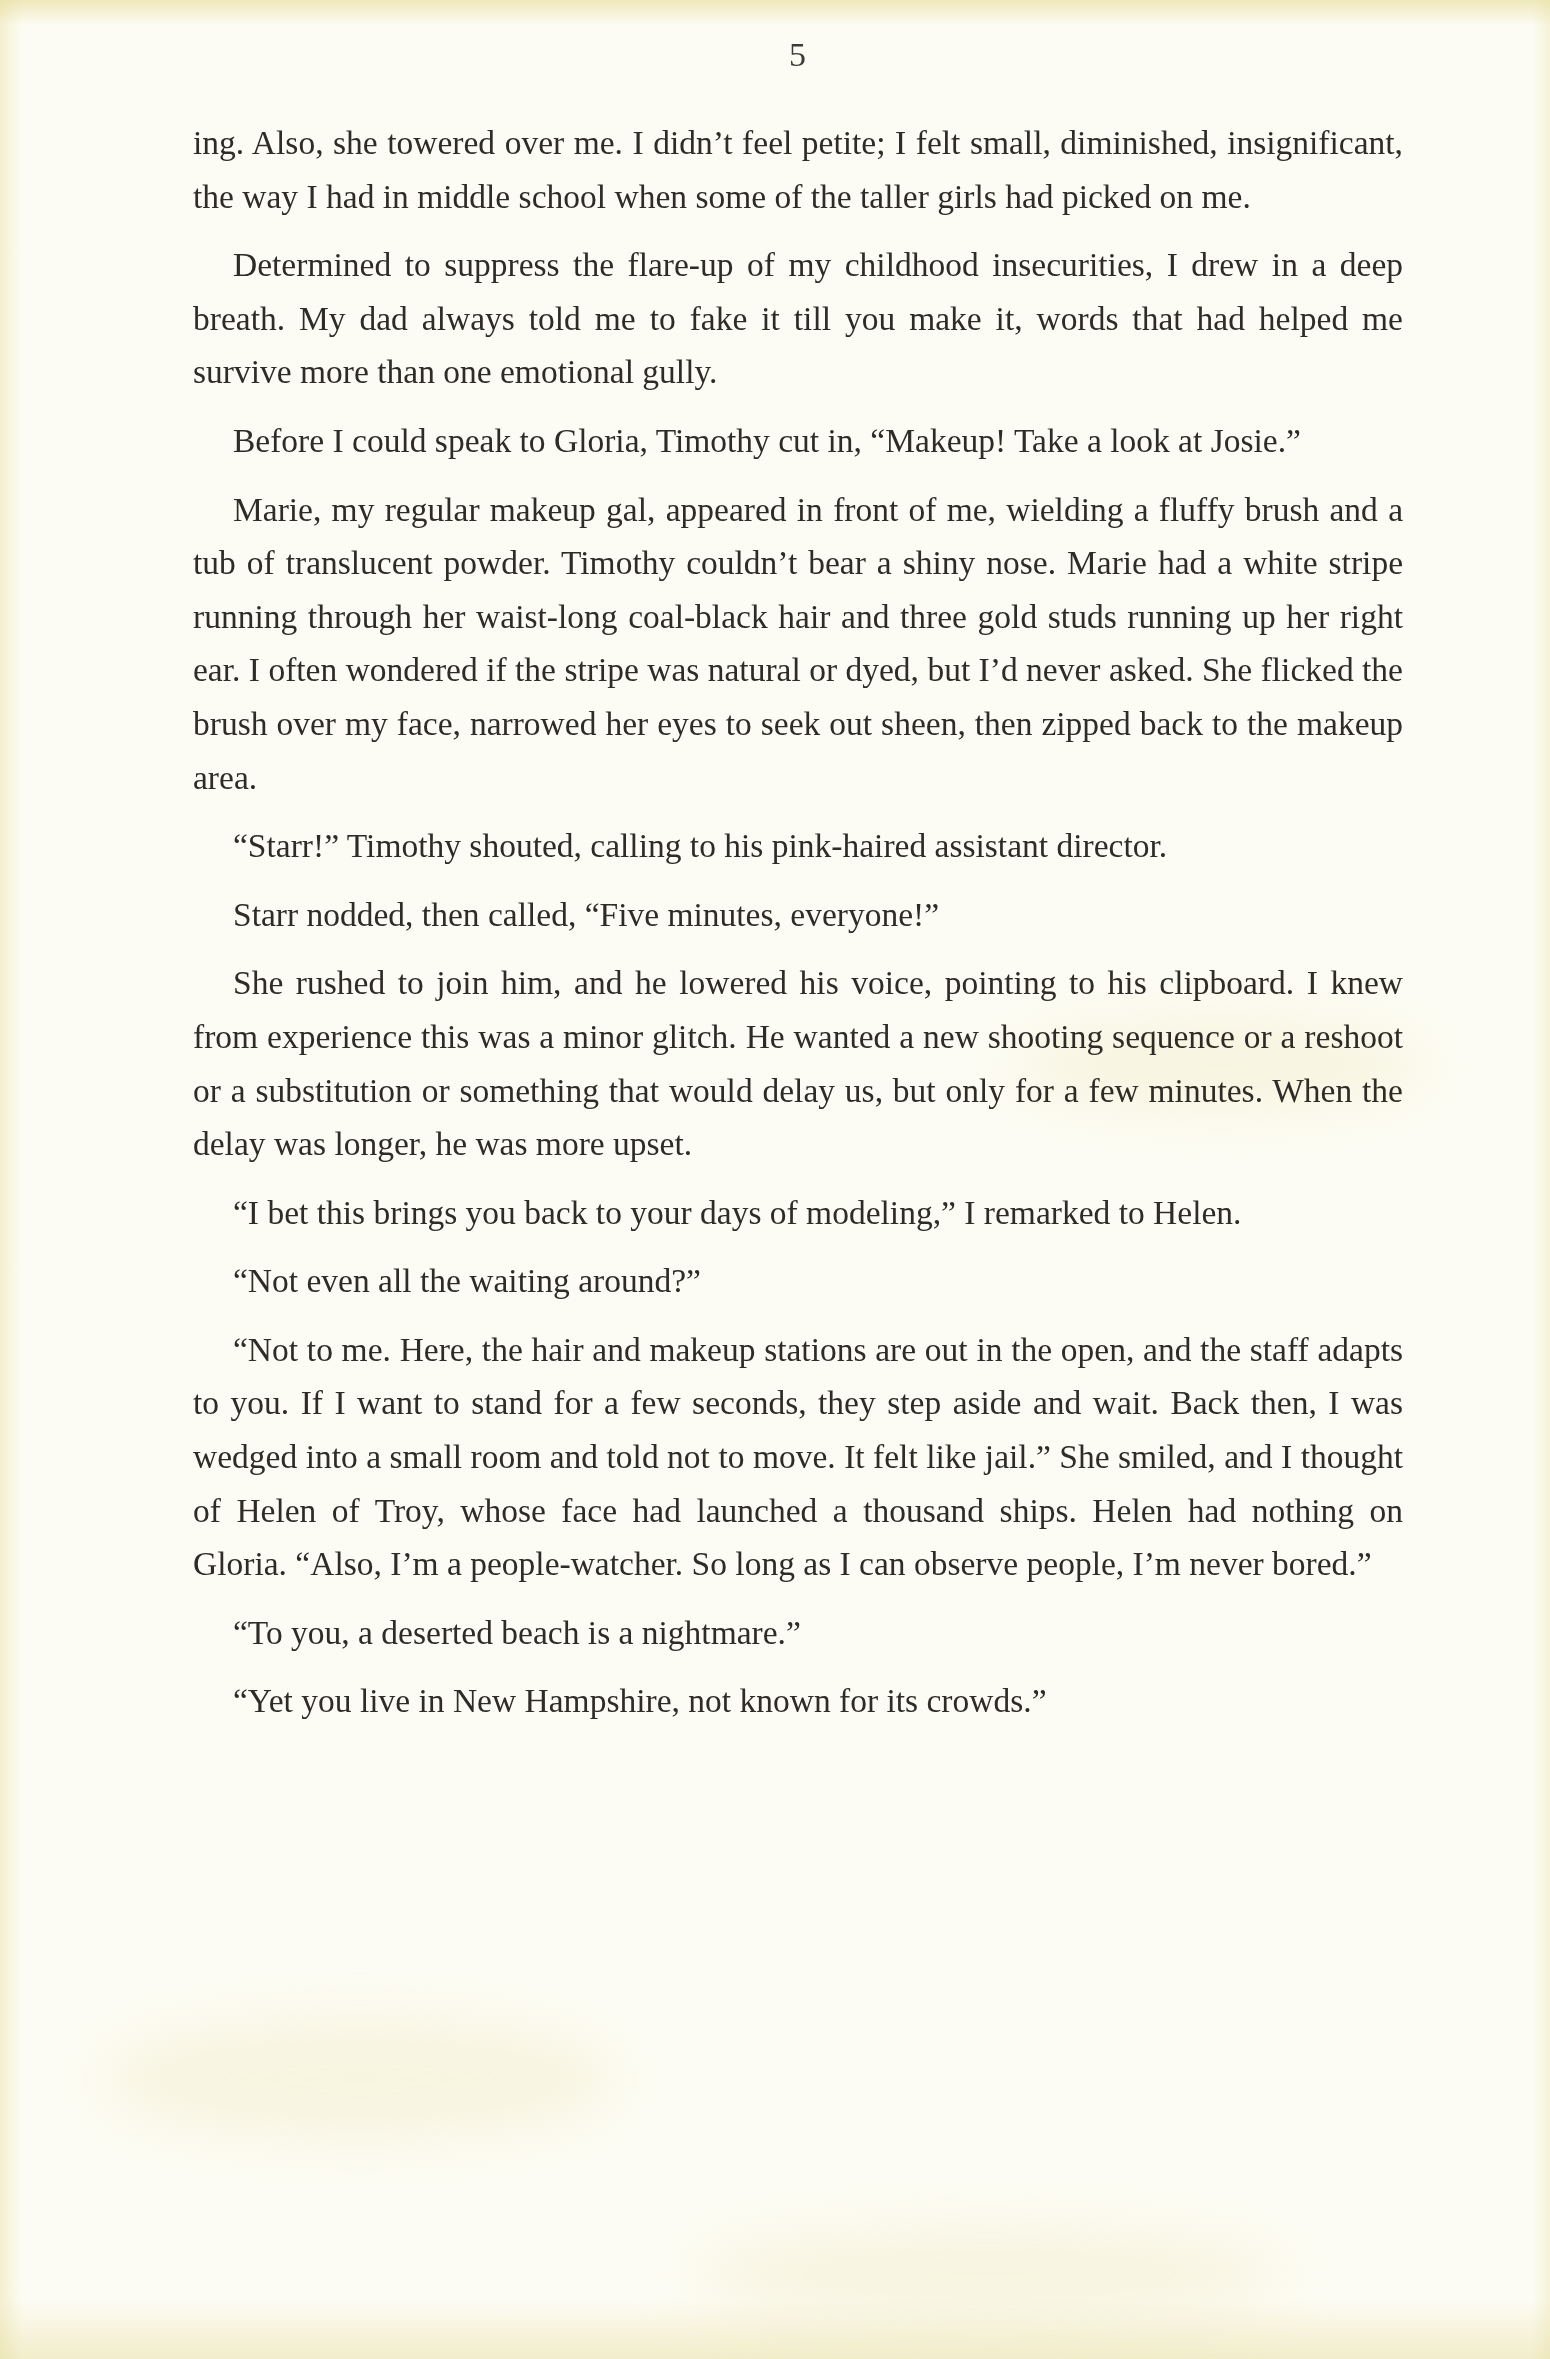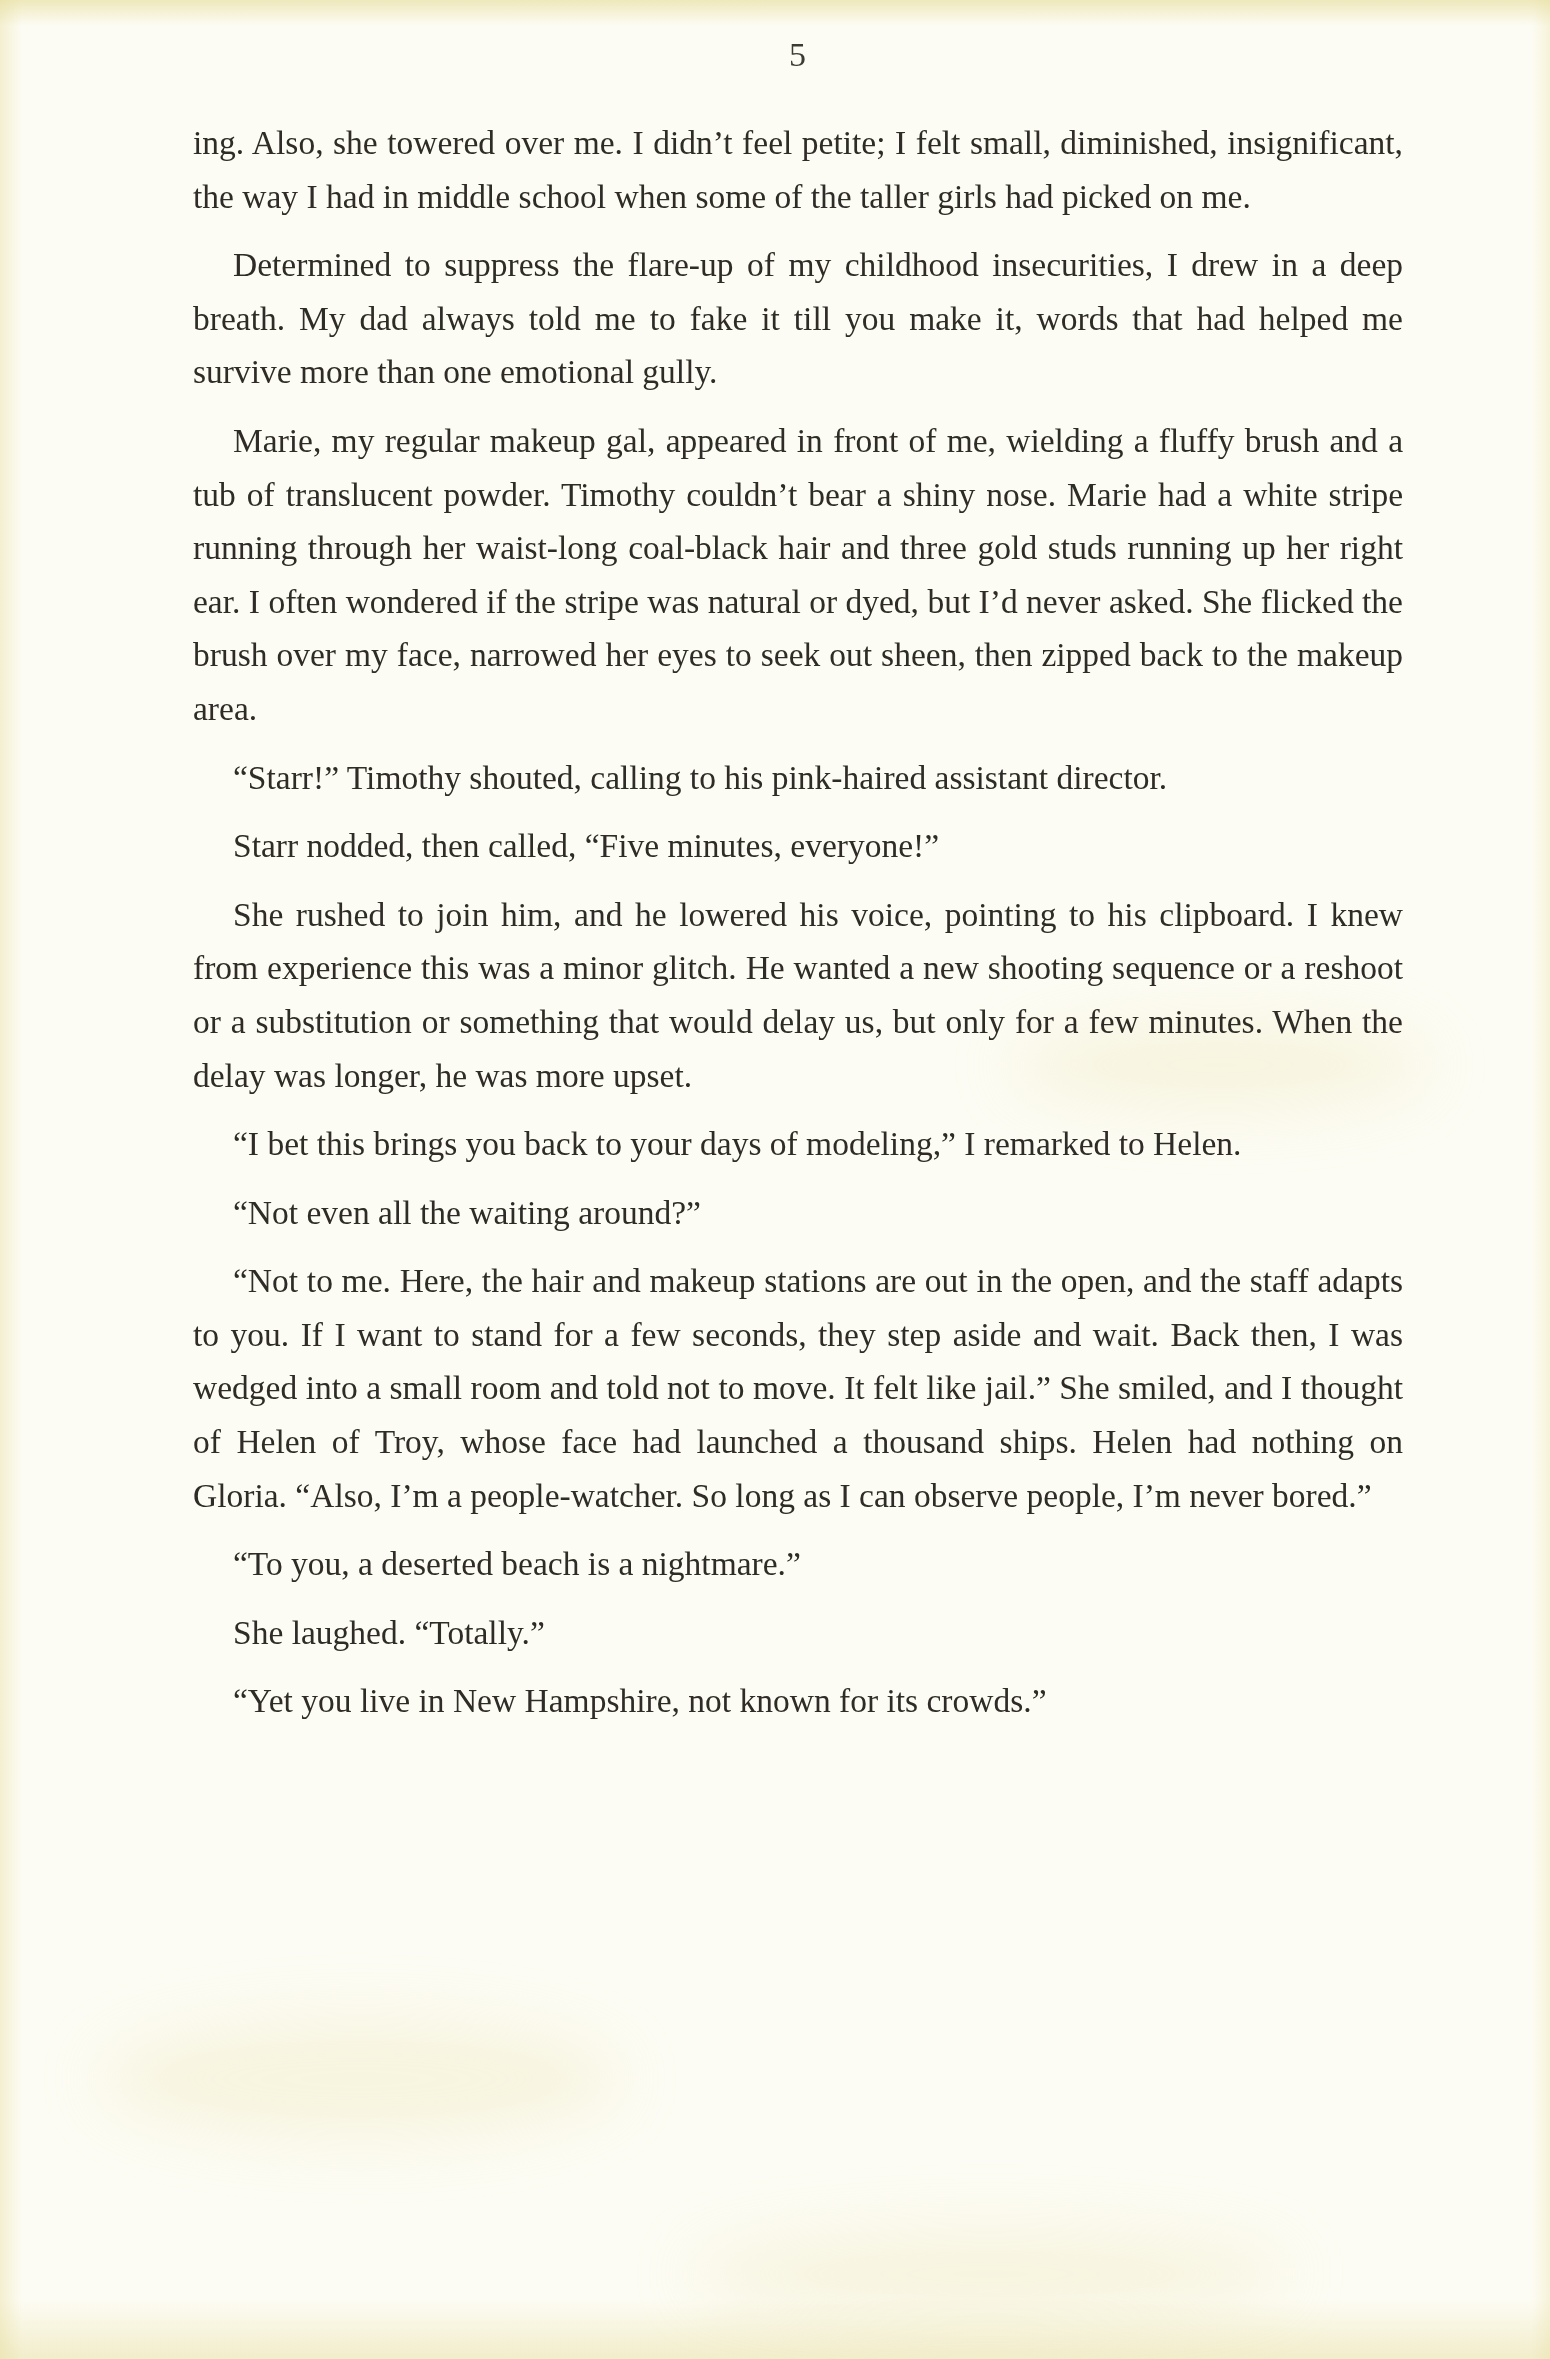--- a/index.html
+++ b/index.html
@@ -81,24 +81,24 @@
 <div class="scan-edge edge-right"></div>
 <div class="blotch blotch-1"></div>
 <div class="blotch blotch-2"></div>
 <div class="blotch blotch-3"></div>
 
 <div class="page-inner">
   <div class="page-number">5</div>
   <div class="text-block">
       <p class="para">ing. Also, she towered over me. I didn’t feel petite; I felt small, diminished, insignificant, the way I had in middle school when some of the taller girls had picked on me.</p>
       <p class="para indent">Determined to suppress the flare-up of my childhood insecurities, I drew in a deep breath. My dad always told me to fake it till you make it, words that had helped me survive more than one emotional gully.</p>
+      <p class="para indent">Before I could speak to Gloria, Timothy cut in, “Makeup! Take a look at Josie.”</p>
       <p class="para indent">Marie, my regular makeup gal, appeared in front of me, wielding a fluffy brush and a tub of translucent powder. Timothy couldn’t bear a shiny nose. Marie had a white stripe running through her waist-long coal-black hair and three gold studs running up her right ear. I often wondered if the stripe was natural or dyed, but I’d never asked. She flicked the brush over my face, narrowed her eyes to seek out sheen, then zipped back to the makeup area.</p>
       <p class="para indent">“Starr!” Timothy shouted, calling to his pink-haired assistant director.</p>
       <p class="para indent">Starr nodded, then called, “Five minutes, everyone!”</p>
       <p class="para indent">She rushed to join him, and he lowered his voice, pointing to his clipboard. I knew from experience this was a minor glitch. He wanted a new shooting sequence or a reshoot or a substitution or something that would delay us, but only for a few minutes. When the delay was longer, he was more upset.</p>
       <p class="para indent">“I bet this brings you back to your days of modeling,” I remarked to Helen.</p>
       <p class="para indent">“Not even all the waiting around?”</p>
       <p class="para indent">“Not to me. Here, the hair and makeup stations are out in the open, and the staff adapts to you. If I want to stand for a few seconds, they step aside and wait. Back then, I was wedged into a small room and told not to move. It felt like jail.” She smiled, and I thought of Helen of Troy, whose face had launched a thousand ships. Helen had nothing on Gloria. “Also, I’m a people-watcher. So long as I can observe people, I’m never bored.”</p>
       <p class="para indent">“To you, a deserted beach is a nightmare.”</p>
-      <p class="para indent">She laughed. “Totally.”</p>
       <p class="para indent">“Yet you live in New Hampshire, not known for its crowds.”</p>
     </div>
 </div>
 
 </body></html>

